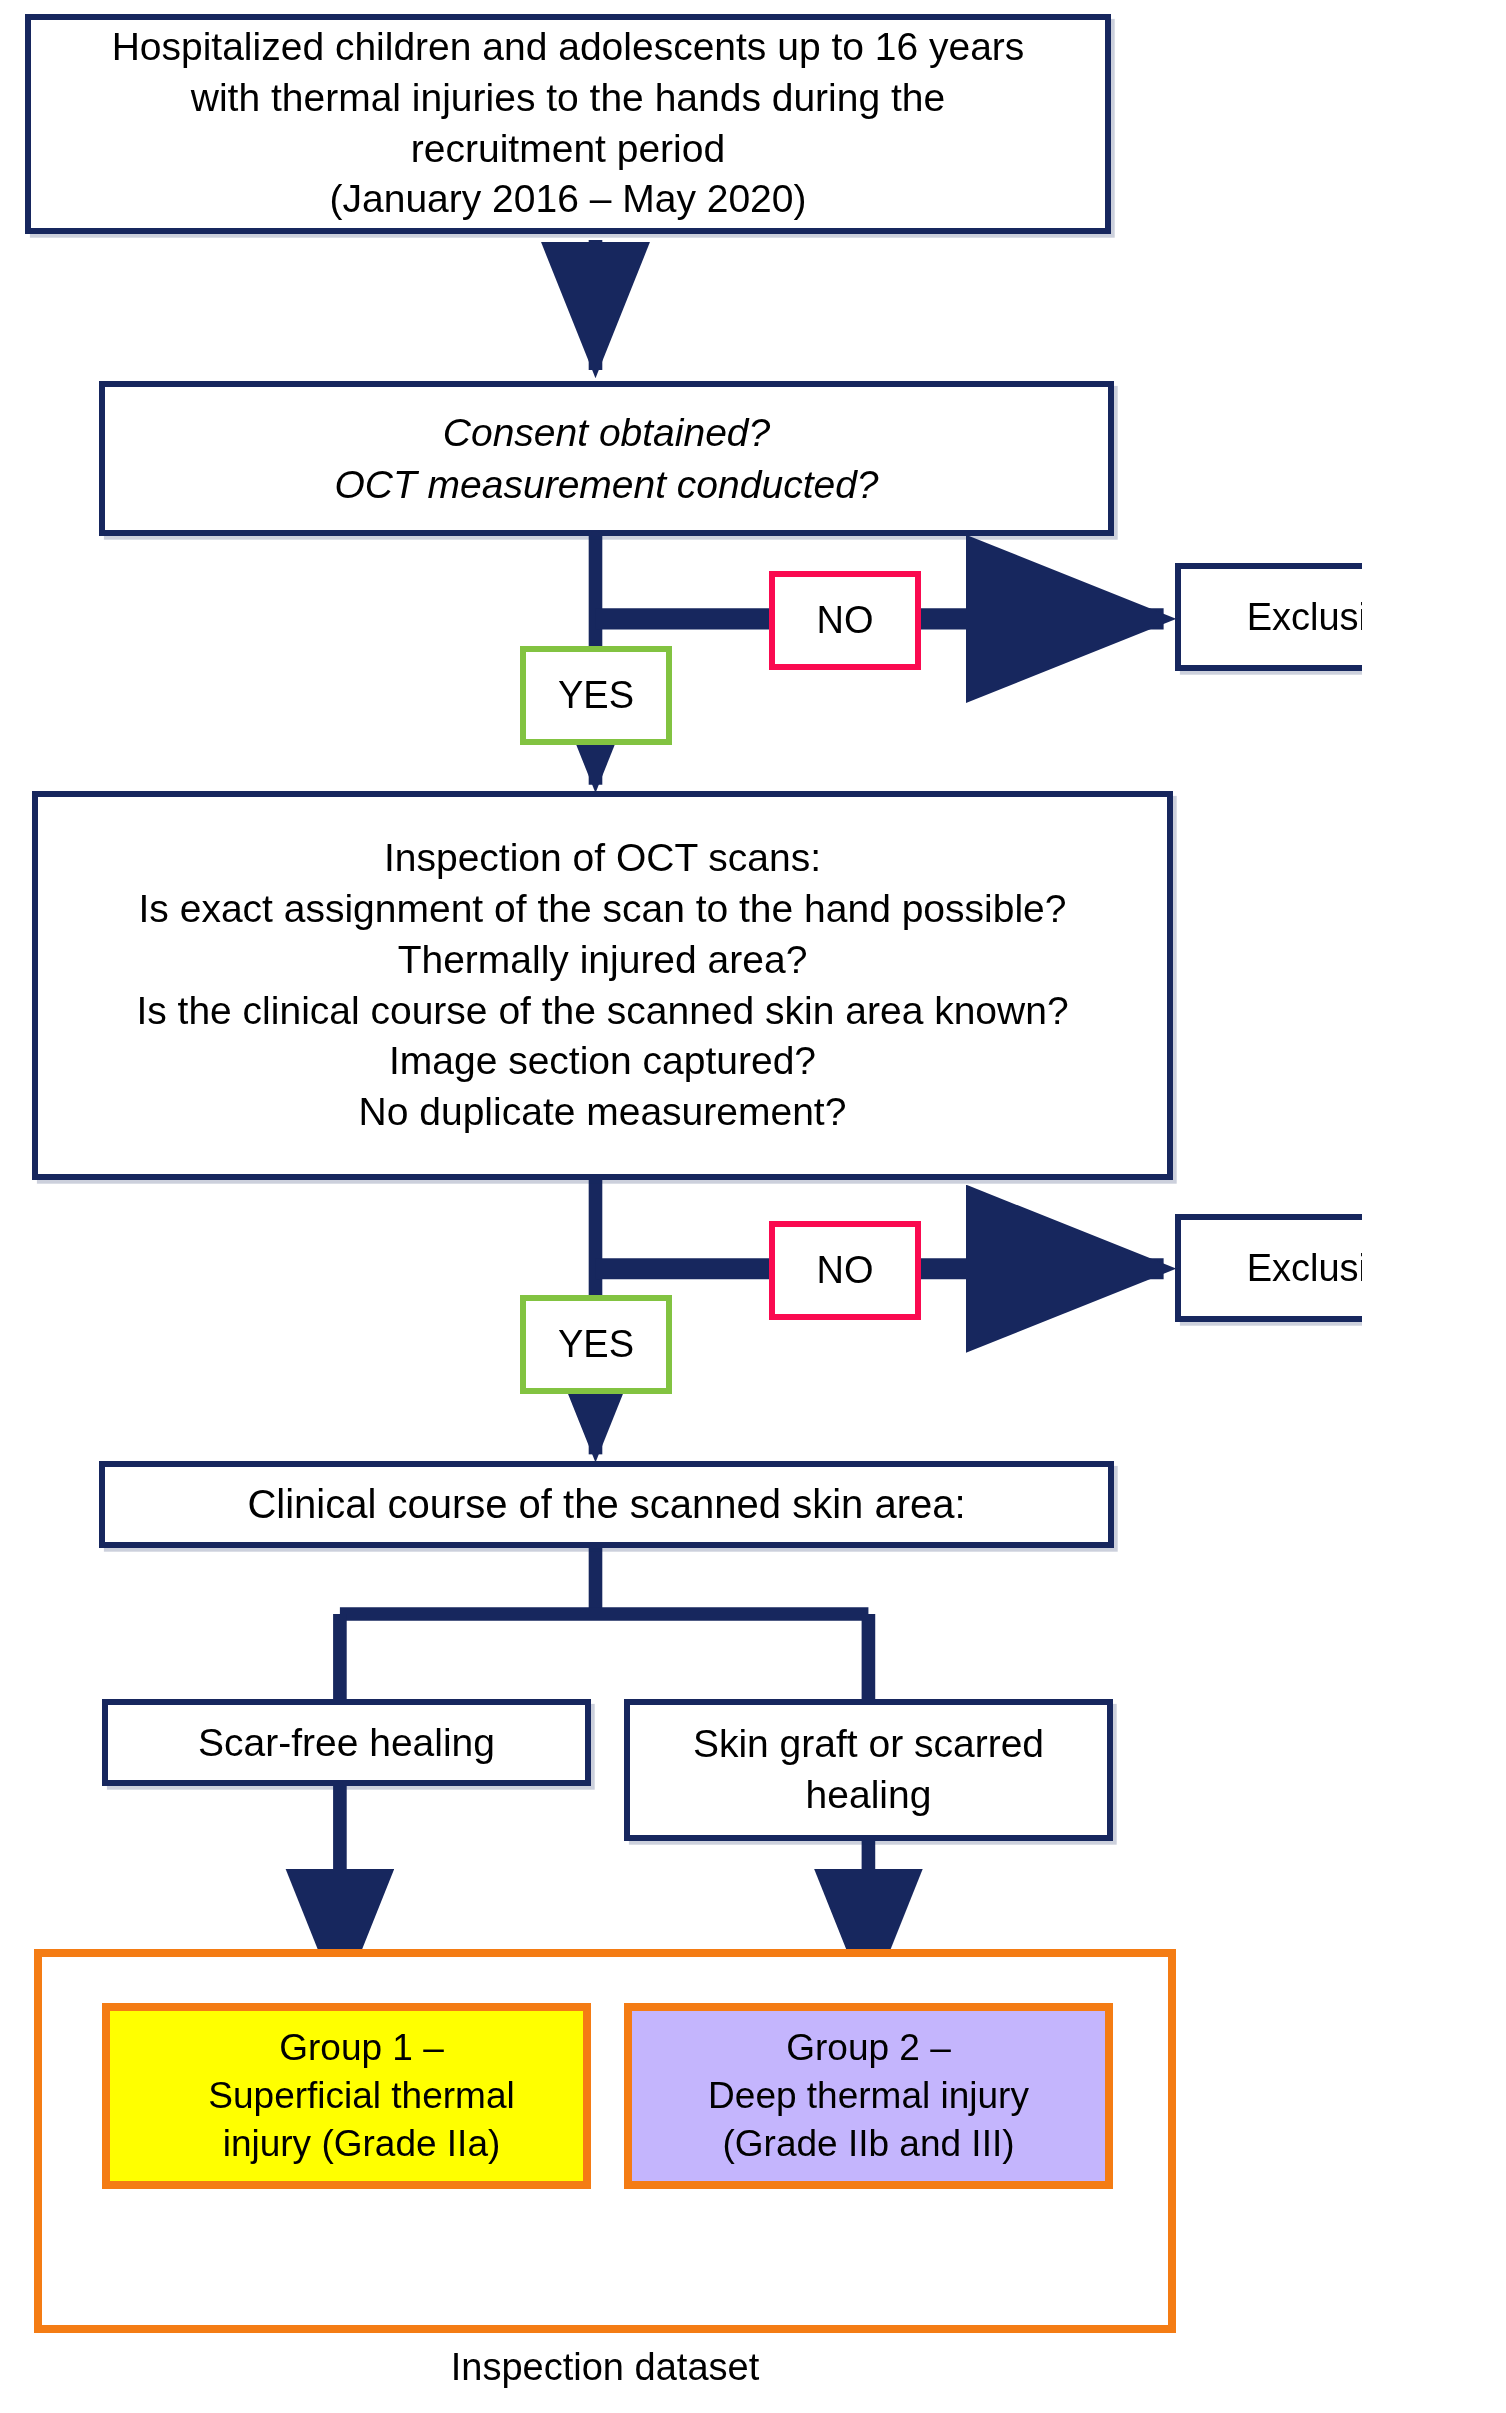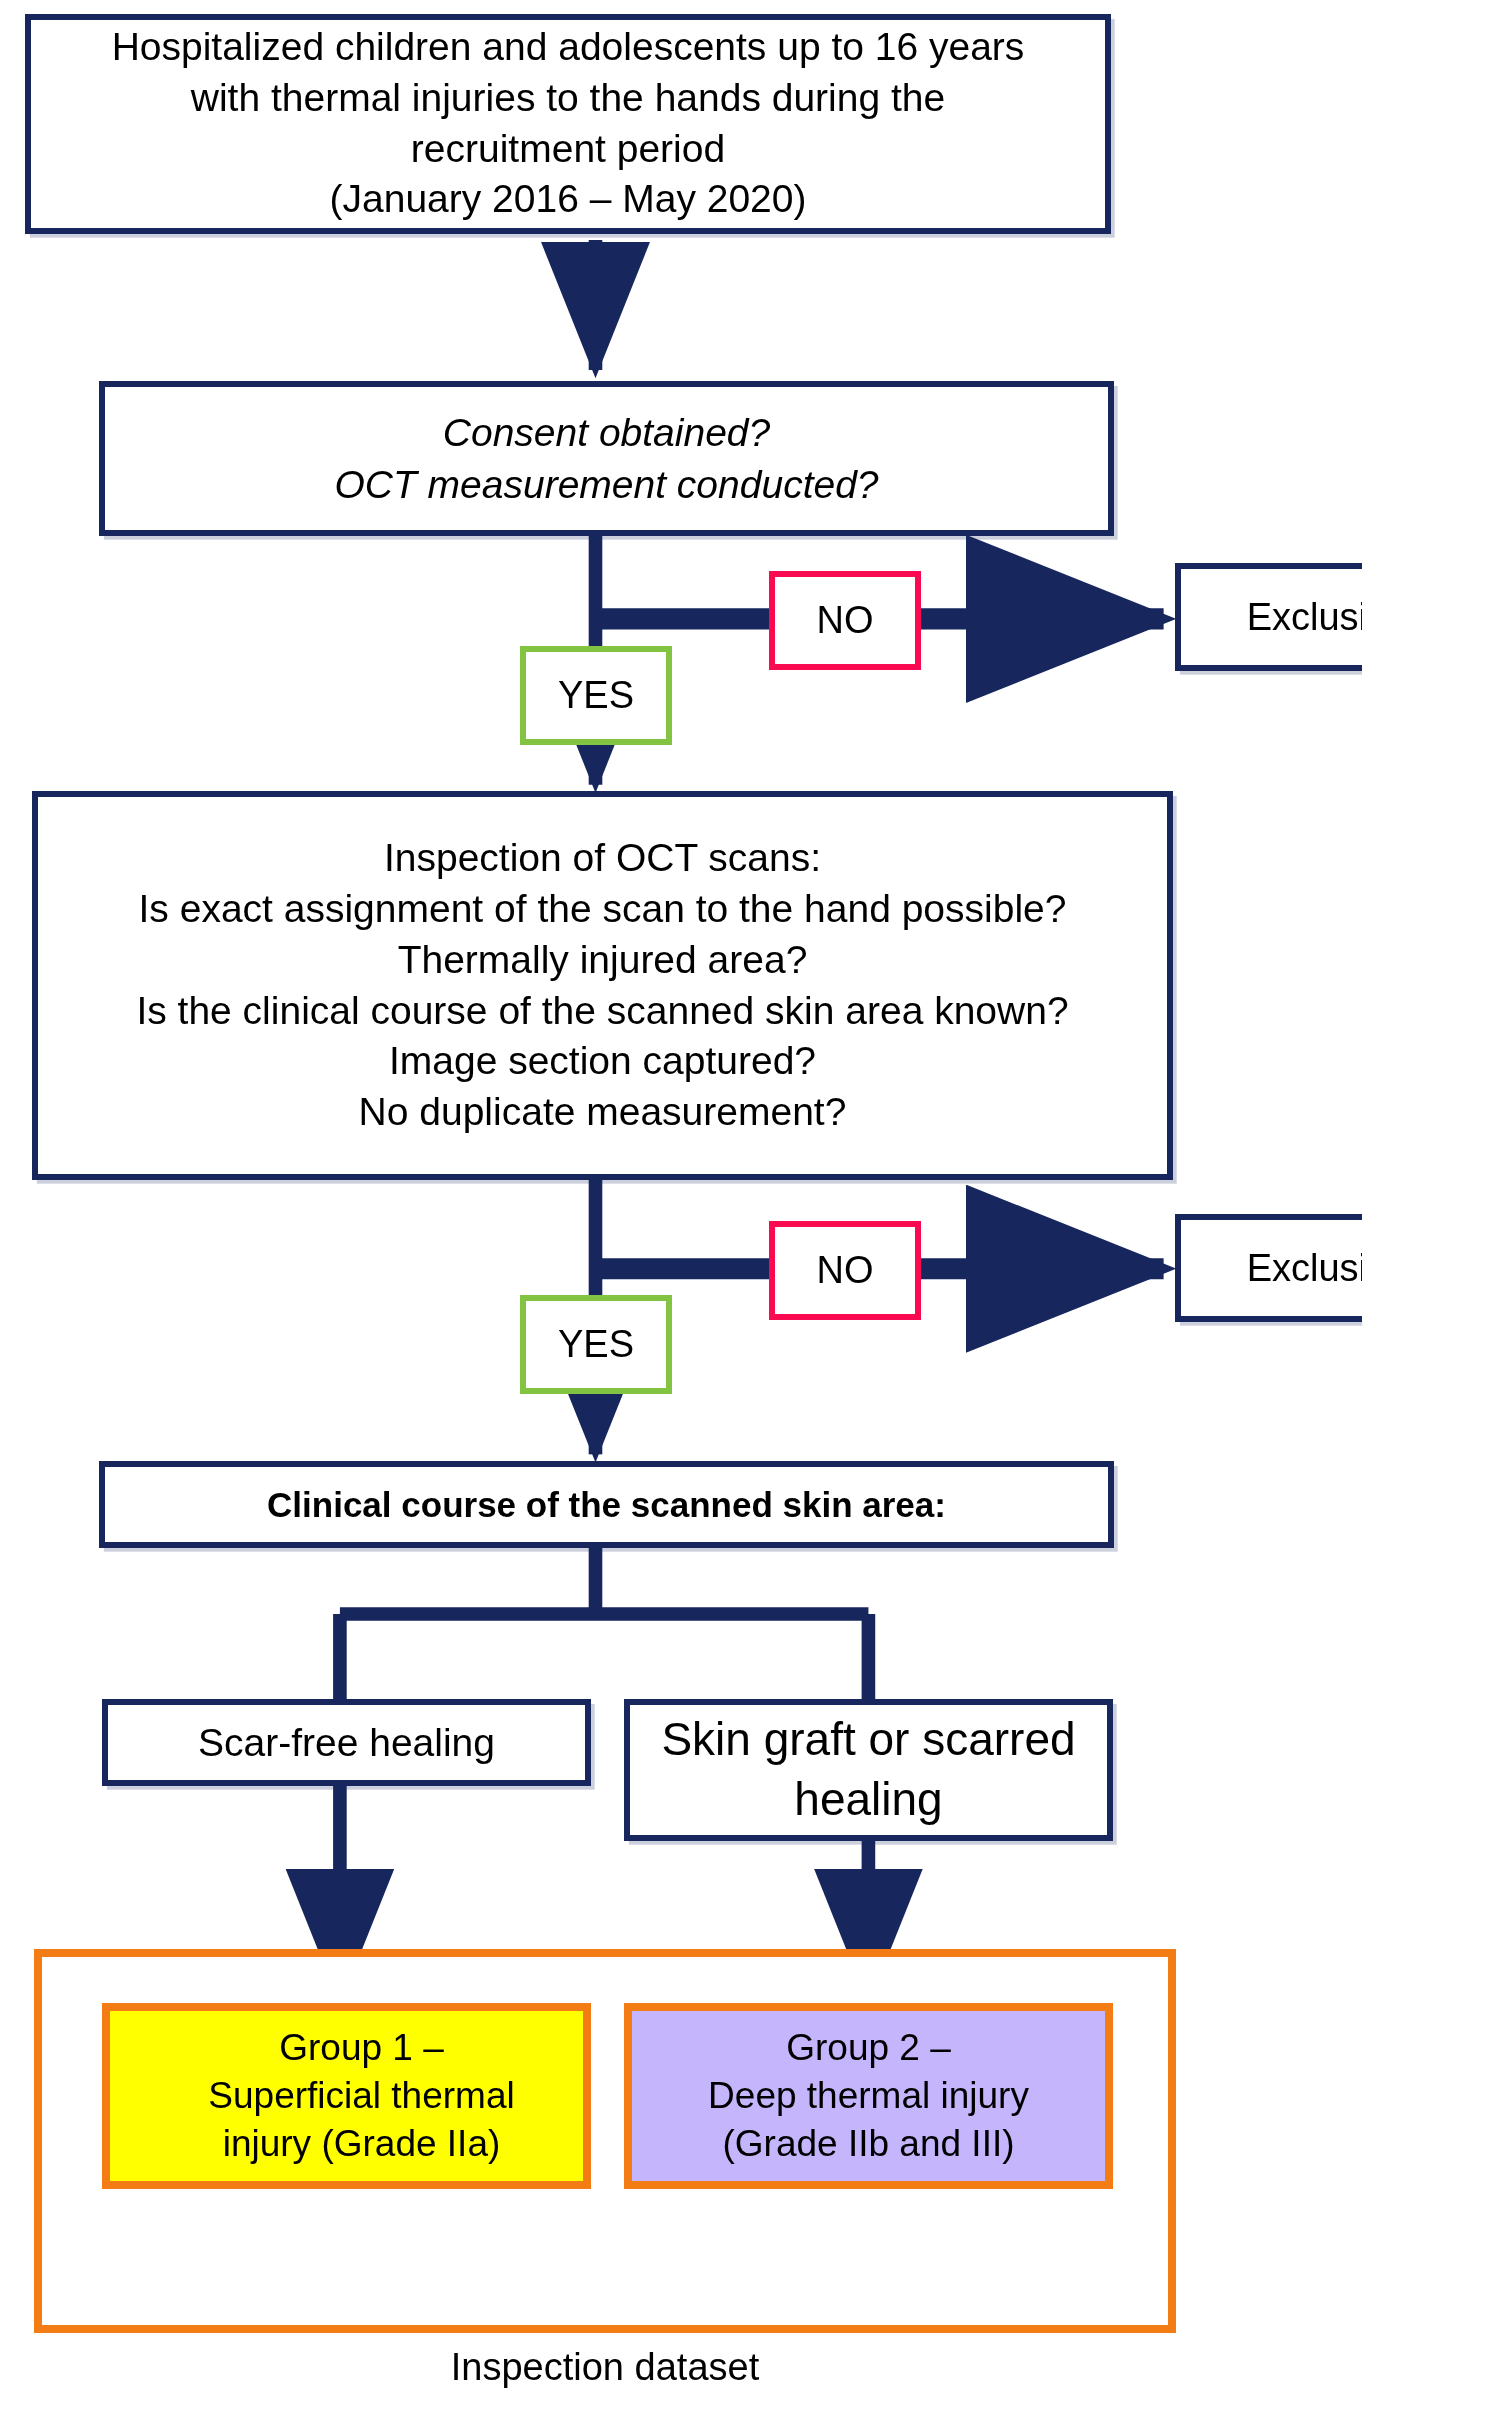--- a/index.html
+++ b/index.html
@@ -118,27 +118,27 @@
   #chip-no-2         { left: 769px; top: 1221px; width: 152px; height: 99px; }
   #chip-no-2 .txt    { font-size: 38px; }
 
   #node-exclusion-2  { left: 1175px; top: 1214px; width: 306px; height: 108px; }
   #node-exclusion-2 .txt { font-size: 38px; }
 
   #chip-yes-2        { left:  520px; top: 1295px; width: 152px; height: 99px; }
   #chip-yes-2 .txt   { font-size: 38px; }
 
   #node-clinical     { left: 99px; top: 1461px; width: 1015px; height: 87px; }
-  #node-clinical .txt { font-size: 35px; font-weight: bold; }
+  #node-clinical .txt { font-size: 40px; }
 
   #node-scarfree     { left: 102px; top: 1699px; width: 489px; height: 87px; }
   #node-scarfree .txt { font-size: 39px; }
 
   #node-graft        { left: 624px; top: 1699px; width: 489px; height: 142px; }
-  #node-graft .txt   { font-size: 46px; line-height: 1.30; }
+  #node-graft .txt   { font-size: 39px; line-height: 1.30; }
 
   #frame-dataset     { left:  34px; top: 1949px; width: 1142px; height: 384px; }
 
   #group-1           { left: 102px; top: 2003px; width: 489px; height: 186px; }
   #group-1 .txt      { font-size: 37px; line-height: 1.30; }
 
   #group-2           { left: 624px; top: 2003px; width: 489px; height: 186px; }
   #group-2 .txt      { font-size: 37px; line-height: 1.30; }
 
   #caption-dataset   { left:  34px; top: 2346px; width: 1142px; font-size: 38px; }

